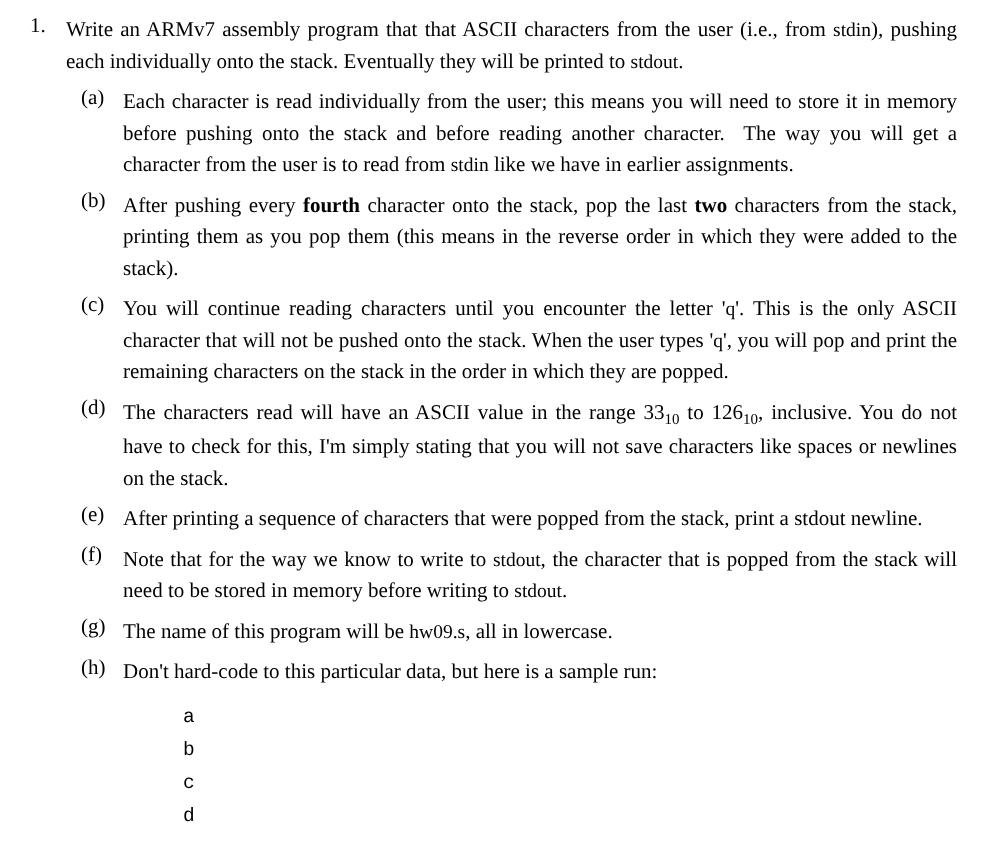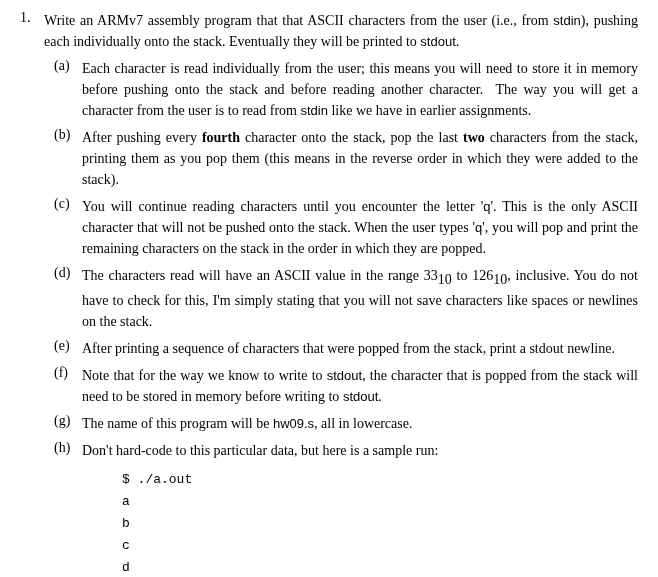--- a/index.html
+++ b/index.html
@@ -55,38 +55,38 @@
       color: #000;
     }
 
     .sub-content {
       flex: 1;
       line-height: 1.5;
       text-align: justify;
     }
 
     code, .mono {
-      font-family: Liberation Sans, sans-serif;
+      font-family: Liberation Serif, serif;
       font-size: 13px;
     }
 
     strong, .bold {
       font-weight: bold;
     }
 
     .sample-run {
       margin-top: 8px;
       margin-left: 40px;
       font-family: "Courier New", Courier, monospace;
       font-size: 13px;
       line-height: 1.7;
     }
 
     sub {
-      font-size: 14px;
+      font-size: 10px;
       vertical-align: sub;
     }
   </style>
 </head>
 <body>
 
 <div class="main-item">
   <div class="main-number">1.</div>
   <div class="main-content">
     <div class="main-text">
@@ -155,21 +155,20 @@
         <div class="sub-content">
           The name of this program will be <code>hw09.s</code>, all in lowercase.
         </div>
       </div>
 
       <div class="sub-item">
         <div class="sub-label">(h)</div>
         <div class="sub-content">
           Don't hard-code to this particular data, but here is a sample run:
           <div class="sample-run">
-            <div>$ ./a.out</div>
             <div>a</div>
             <div>b</div>
             <div>c</div>
             <div>d</div>
 
           </div>
         </div>
       </div>
 
     </div>

